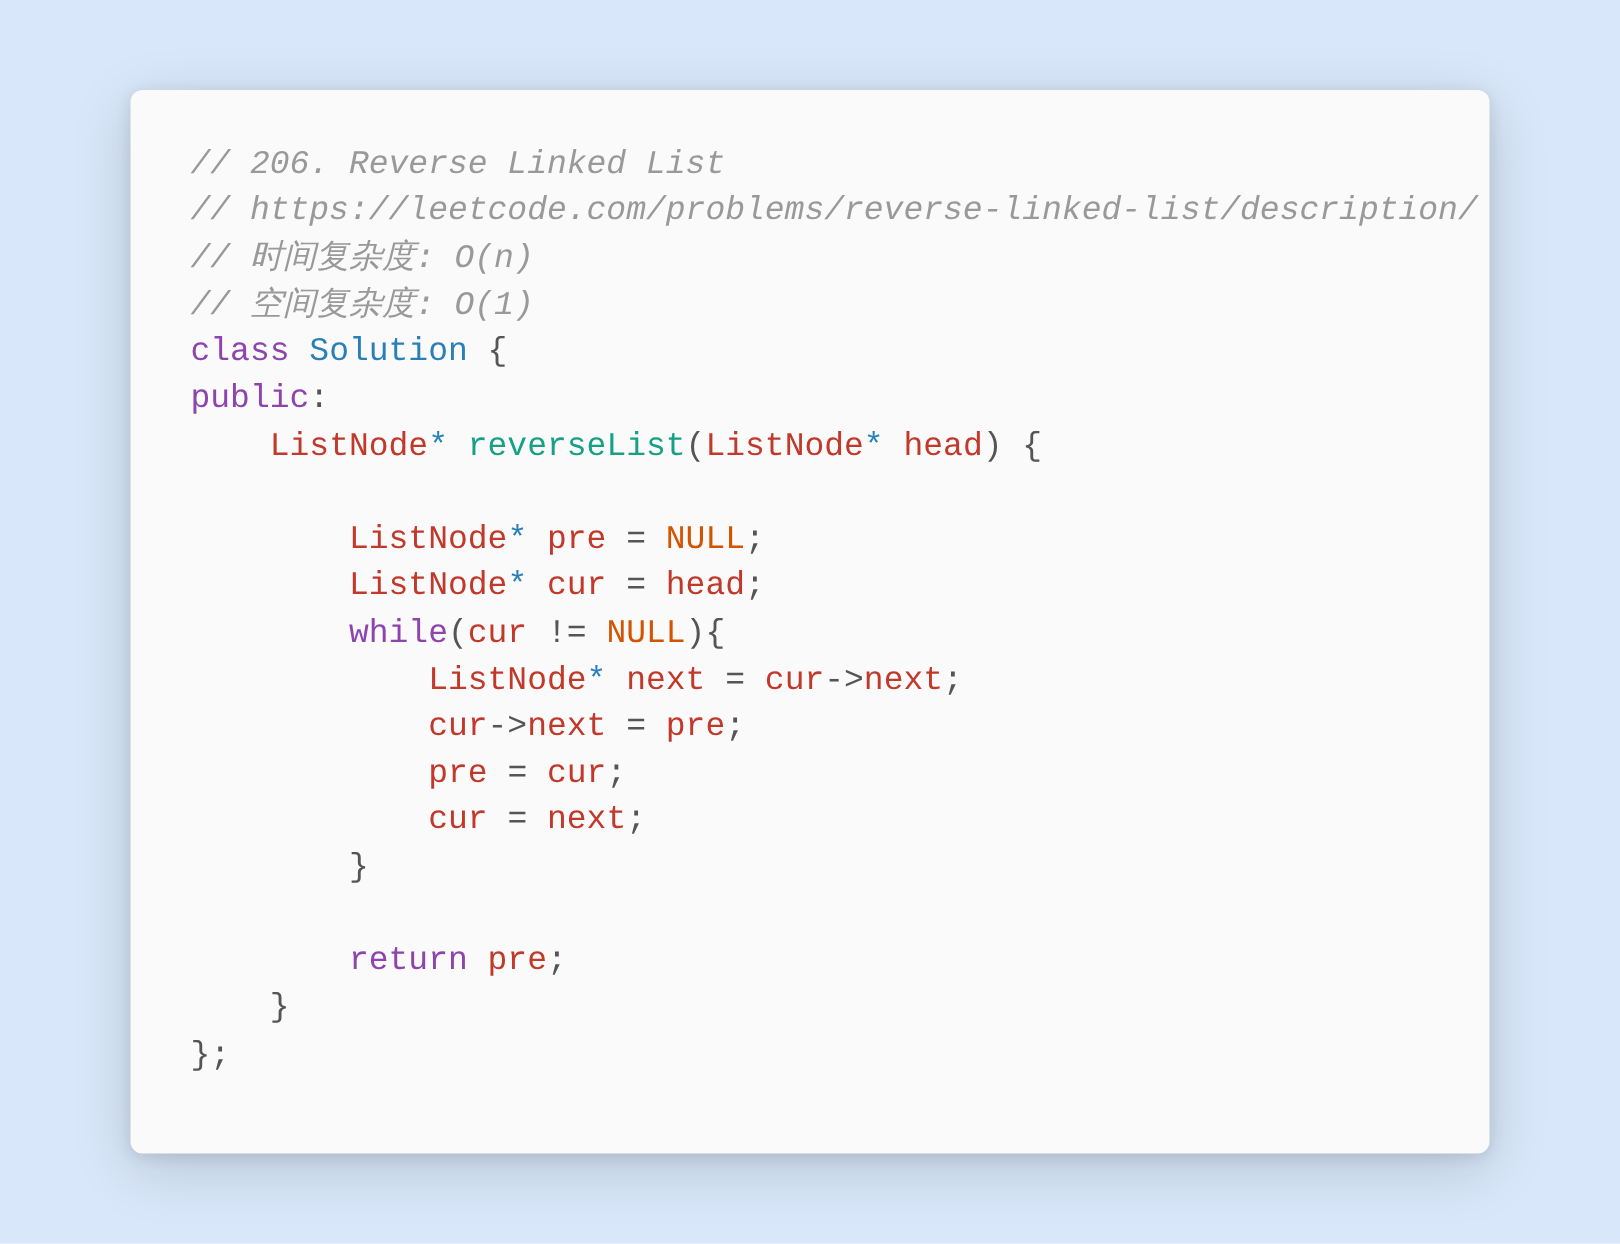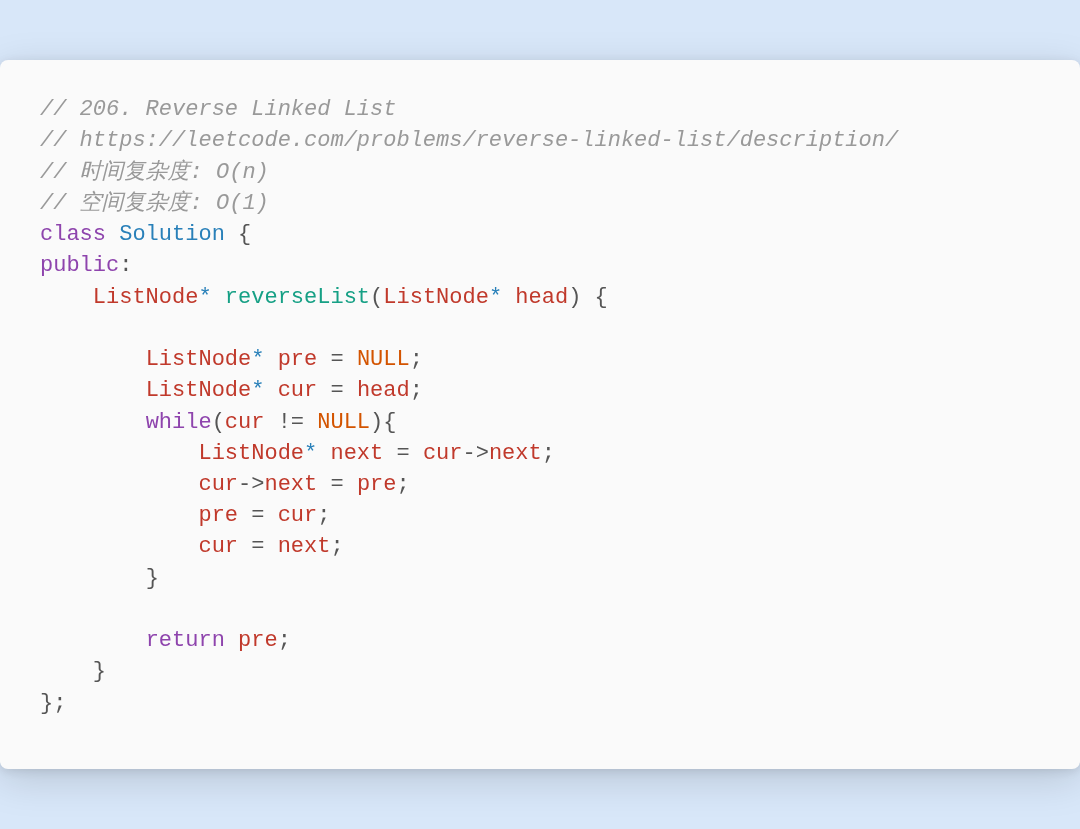--- a/index.html
+++ b/index.html
@@ -14,21 +14,21 @@
       display: flex;
       align-items: center;
       justify-content: center;
       font-family: "Menlo", "Monaco", "Consolas", "Courier New", monospace;
     }
     .code-card {
       background: #fafafa;
       border-radius: 8px;
       box-shadow: 0 10px 40px rgba(0,0,0,0.15), 0 2px 10px rgba(0,0,0,0.1);
       padding: 34px 40px 50px 40px;
-      width: 1080px;
+      width: 906px;
       min-height: 700px;
     }
     pre {
       font-family: inherit;
       font-size: 22px;
       line-height: 1.42;
       white-space: pre;
       color: #333;
     }
     .comment { color: #999999; font-style: italic; }

